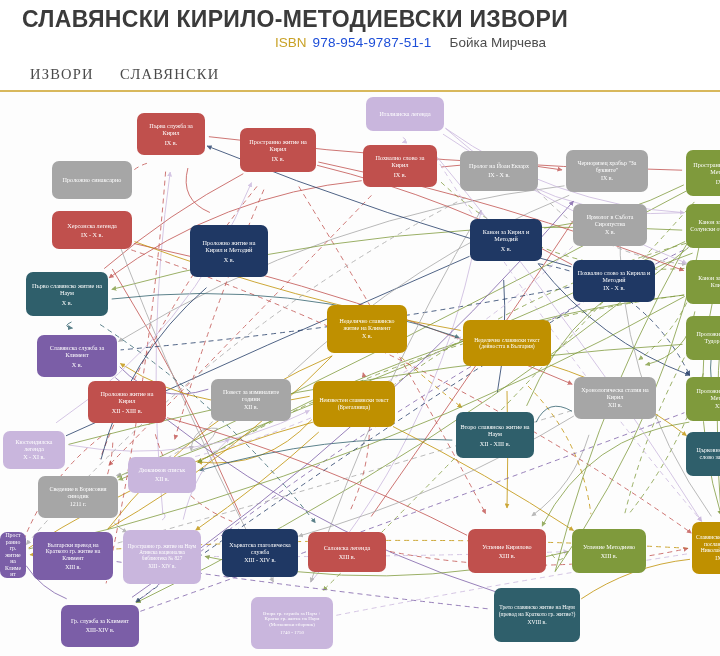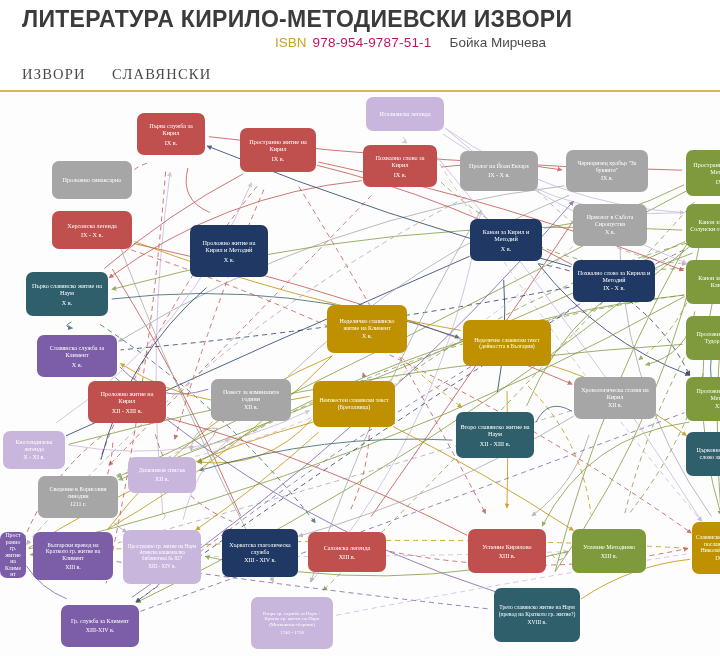--- a/index.html
+++ b/index.html
@@ -30,25 +30,25 @@
     color: #3b3b3b;
     white-space: nowrap;
   }
   #isbn-line {
     position: absolute; left: 240px; top: 35px;
     font-size: 13.5px;
     color: #6f6f6f;
     white-space: nowrap;
   }
   #isbn-label { color: #c9a227; margin-left: 35px; }
-  #isbn-value { color: #be185d; margin-left: 6px; letter-spacing: 0.2px; }
+  #isbn-value { color: #1d4ed8; margin-left: 6px; letter-spacing: 0.2px; }
   #author-name { color: #4d4d4d; margin-left: 18px; }
 
   #navbar {
-    position: absolute; left: 0; top: 66px; width: 636px; height: 26px;
+    position: absolute; left: 8px; top: 66px; width: 636px; height: 26px;
   }
   .nav-item {
     position: absolute; top: 0;
     font-family: "Liberation Serif", serif;
     font-size: 14.5px;
     letter-spacing: 1.2px;
     color: #4a4a4a;
     cursor: pointer;
     white-space: nowrap;
   }
@@ -97,21 +97,21 @@
     width: 100%;
     margin-top: 2px;
   }
 </style>
 </head>
 <body>
 
 <div id="page">
 
   <div id="header">
-    <div id="site-title">ЛИТЕРАТУРА КИРИЛО-МЕТОДИЕВСКИ ИЗВОРИ</div>
+    <div id="site-title">СЛАВЯНСКИ КИРИЛО-МЕТОДИЕВСКИ ИЗВОРИ</div>
     <div id="isbn-line">
       <span id="isbn-label">ISBN</span><span id="isbn-value">978-954-9787-51-1</span><span id="author-name">Бойка Мирчева</span>
     </div>
     <div id="navbar">
       <div class="nav-item" id="nav-izvori">ИЗВОРИ</div>
       <div class="nav-item" id="nav-literatura">СЛАВЯНСКИ</div>
     </div>
     <div id="nav-underline"></div>
   </div>
 

